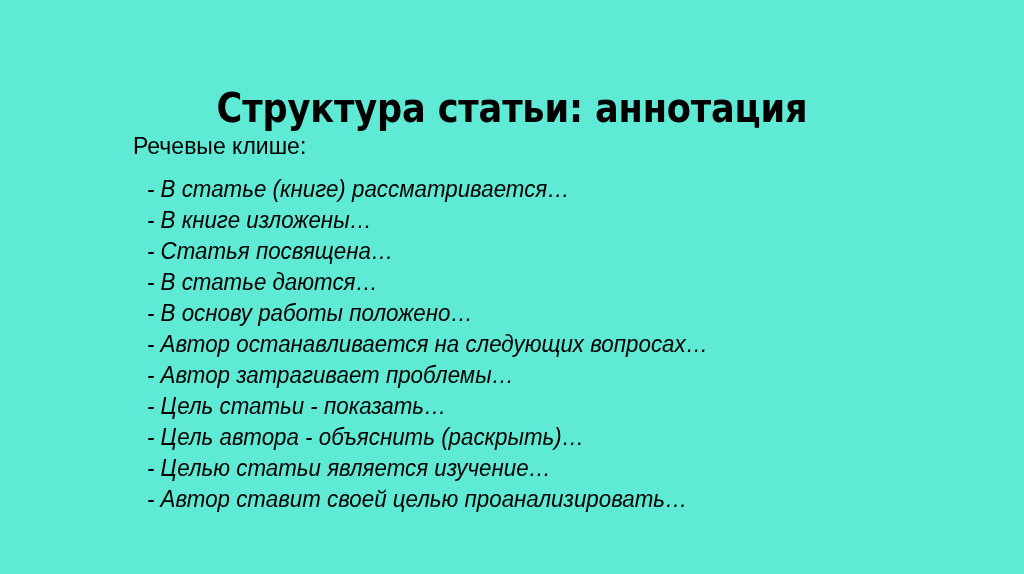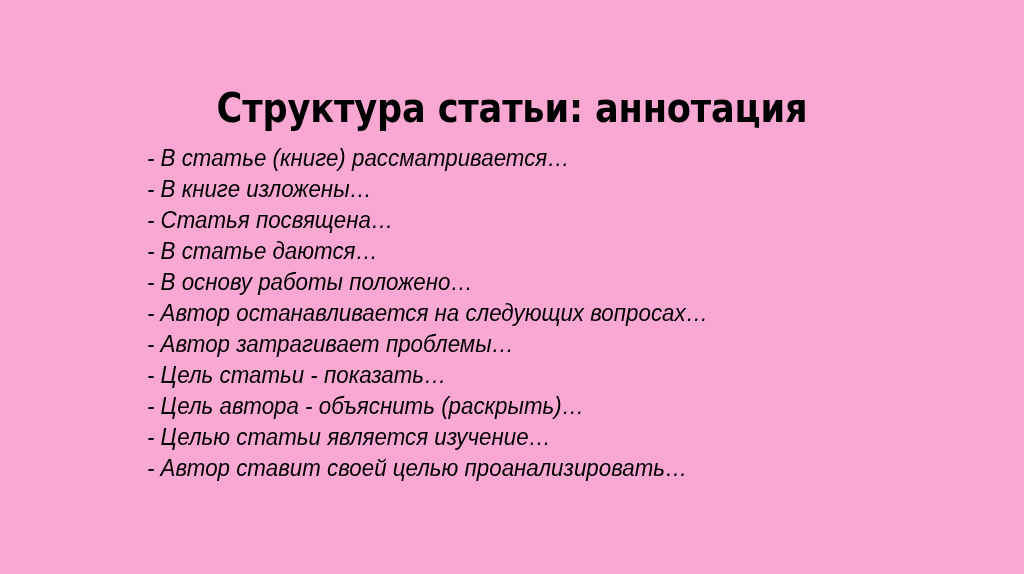--- a/index.html
+++ b/index.html
@@ -13,21 +13,21 @@
     background: #ffffcc;
     font-family: "Liberation Sans", "DejaVu Sans", sans-serif;
     color: #000000;
     overflow: hidden;
     -webkit-font-smoothing: antialiased;
   }
   .slide {
     position: relative;
     width: 1024px;
     height: 574px;
-    background: #f9a8d4;
+    background: #5eead4;
     box-sizing: border-box;
   }
   .slide-title {
     position: absolute;
     left: 0;
     top: 58px;
     width: 1024px;
     text-align: center;
     font-family: "DejaVu Sans", "Liberation Sans", sans-serif;
     font-weight: 700;
@@ -74,20 +74,21 @@
 </style>
 </head>
 <body>
 
 <div class="slide">
 
   <h1 class="slide-title">Структура статьи: аннотация</h1>
 
   <div class="body-block">
 
+    <div class="clause-heading">Речевые клише:</div>
 
     <ul class="clause-list">
       <li class="clause-item">- В статье (книге) рассматривается…</li>
       <li class="clause-item">- В книге изложены…</li>
       <li class="clause-item">- Статья посвящена…</li>
       <li class="clause-item">- В статье даются…</li>
       <li class="clause-item">- В основу работы положено…</li>
       <li class="clause-item">- Автор останавливается на следующих вопросах…</li>
       <li class="clause-item">- Автор затрагивает проблемы…</li>
       <li class="clause-item">- Цель статьи - показать…</li>

